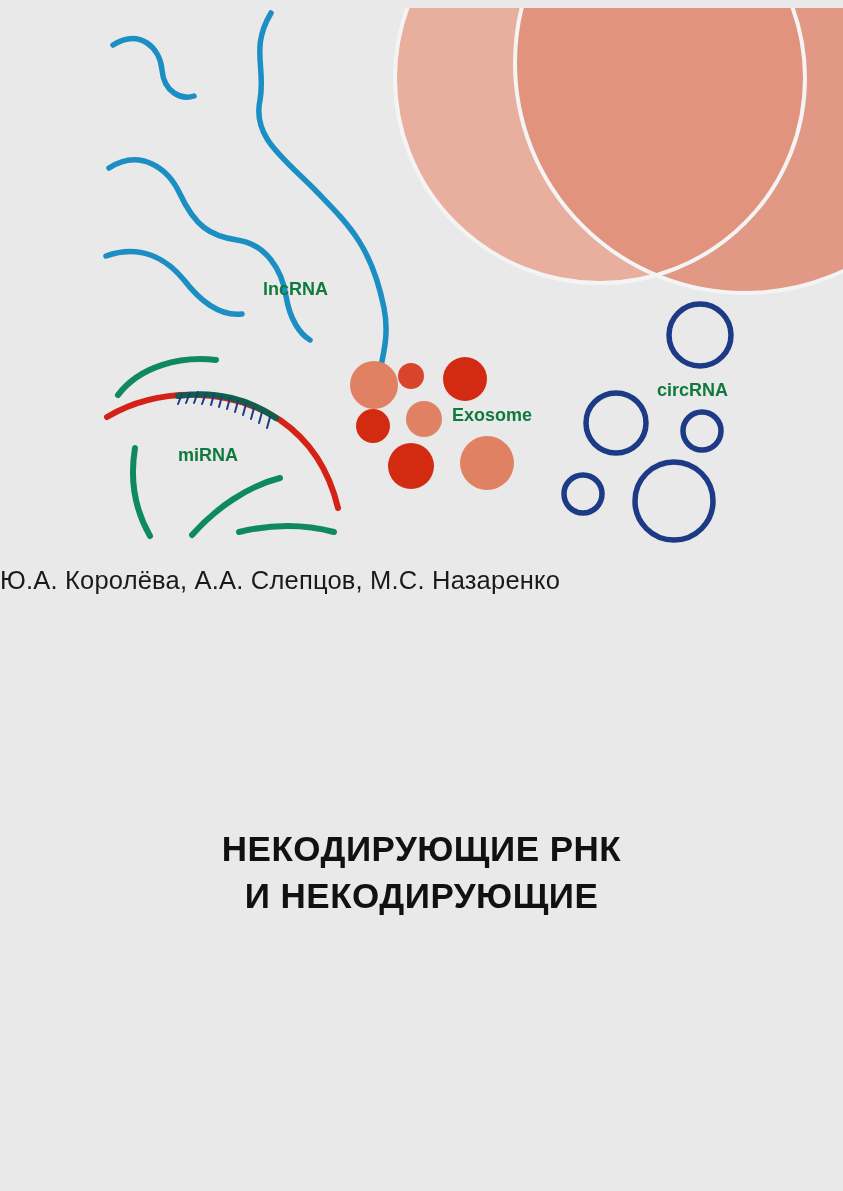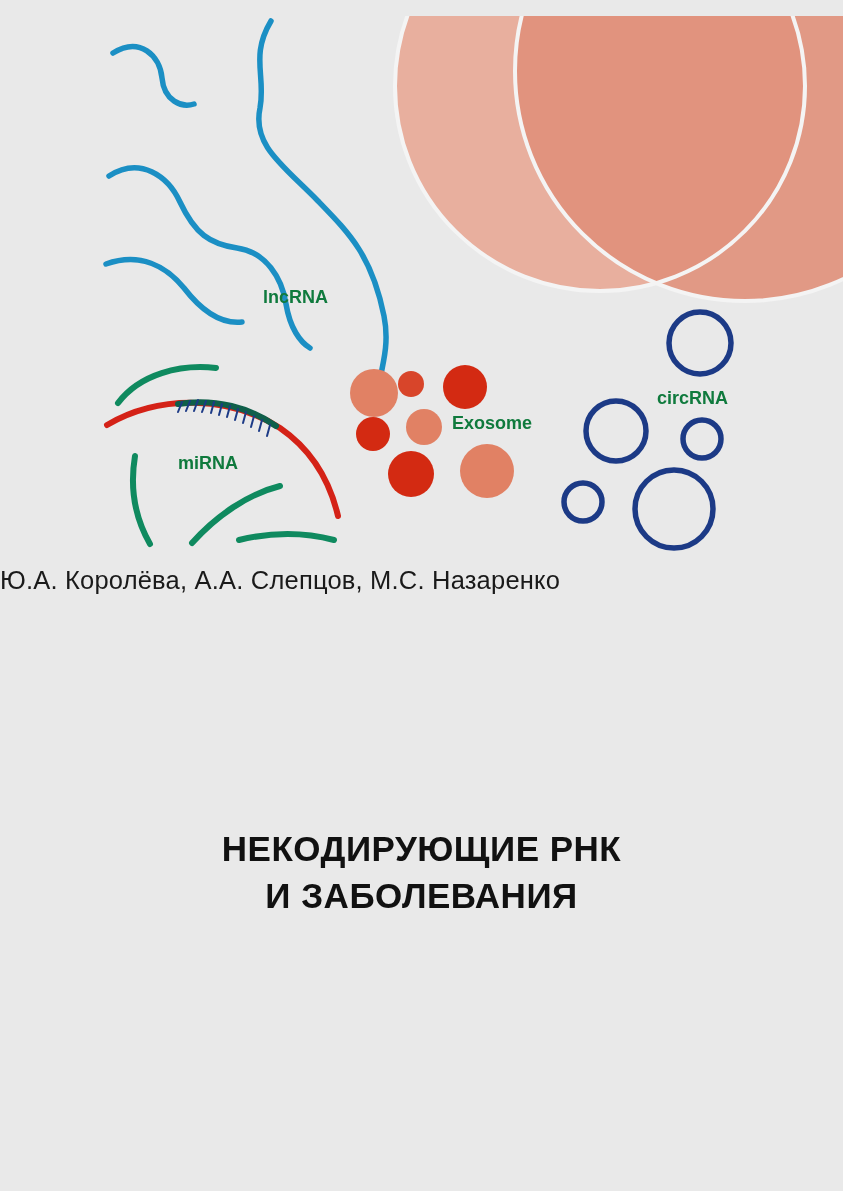--- a/index.html
+++ b/index.html
@@ -17,21 +17,21 @@
   .page {
     position: relative;
     width: 843px;
     height: 1191px;
     background: #e9e9e9;
     overflow: hidden;
   }
   .cover-art {
     position: absolute;
     left: 0;
-    top: 16px;
+    top: 8px;
     width: 843px;
     height: 560px;
   }
   .authors {
     position: absolute;
     left: 0;
     top: 566px;
     width: 843px;
     text-align: left;
     font-size: 25.5px;
@@ -128,16 +128,16 @@
       </g>
       <text class="svg-label" x="657" y="388" font-size="18" fill="#0f7a3d">circRNA</text>
 
     </svg>
   </div>
 
   <div class="authors">Ю.А. Королёва, А.А. Слепцов, М.С. Назаренко</div>
 
   <div class="title">
     <span class="line">НЕКОДИРУЮЩИЕ РНК</span>
-    <span class="line">И ЗАБОЛЕВАНИЯ</span>
+    <span class="line">И НЕКОДИРУЮЩИЕ</span>
   </div>
 
 </div>
 
 </body></html>

